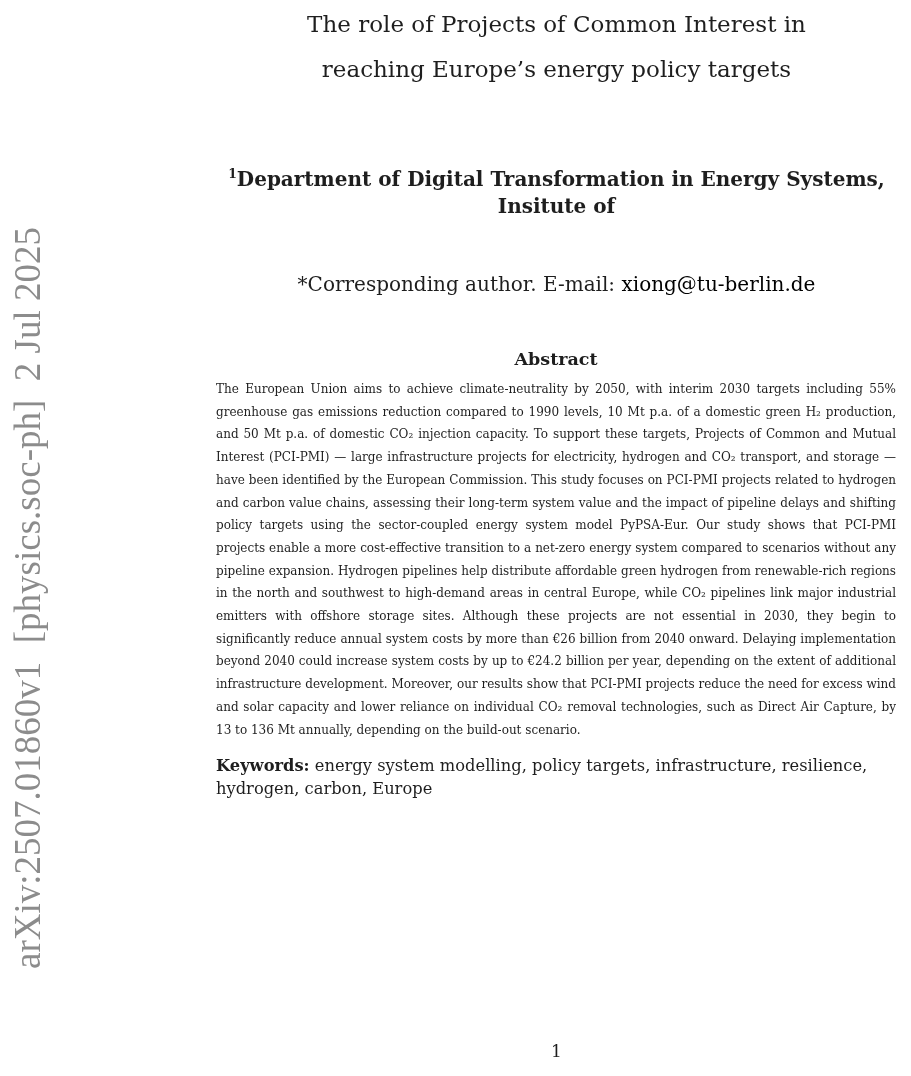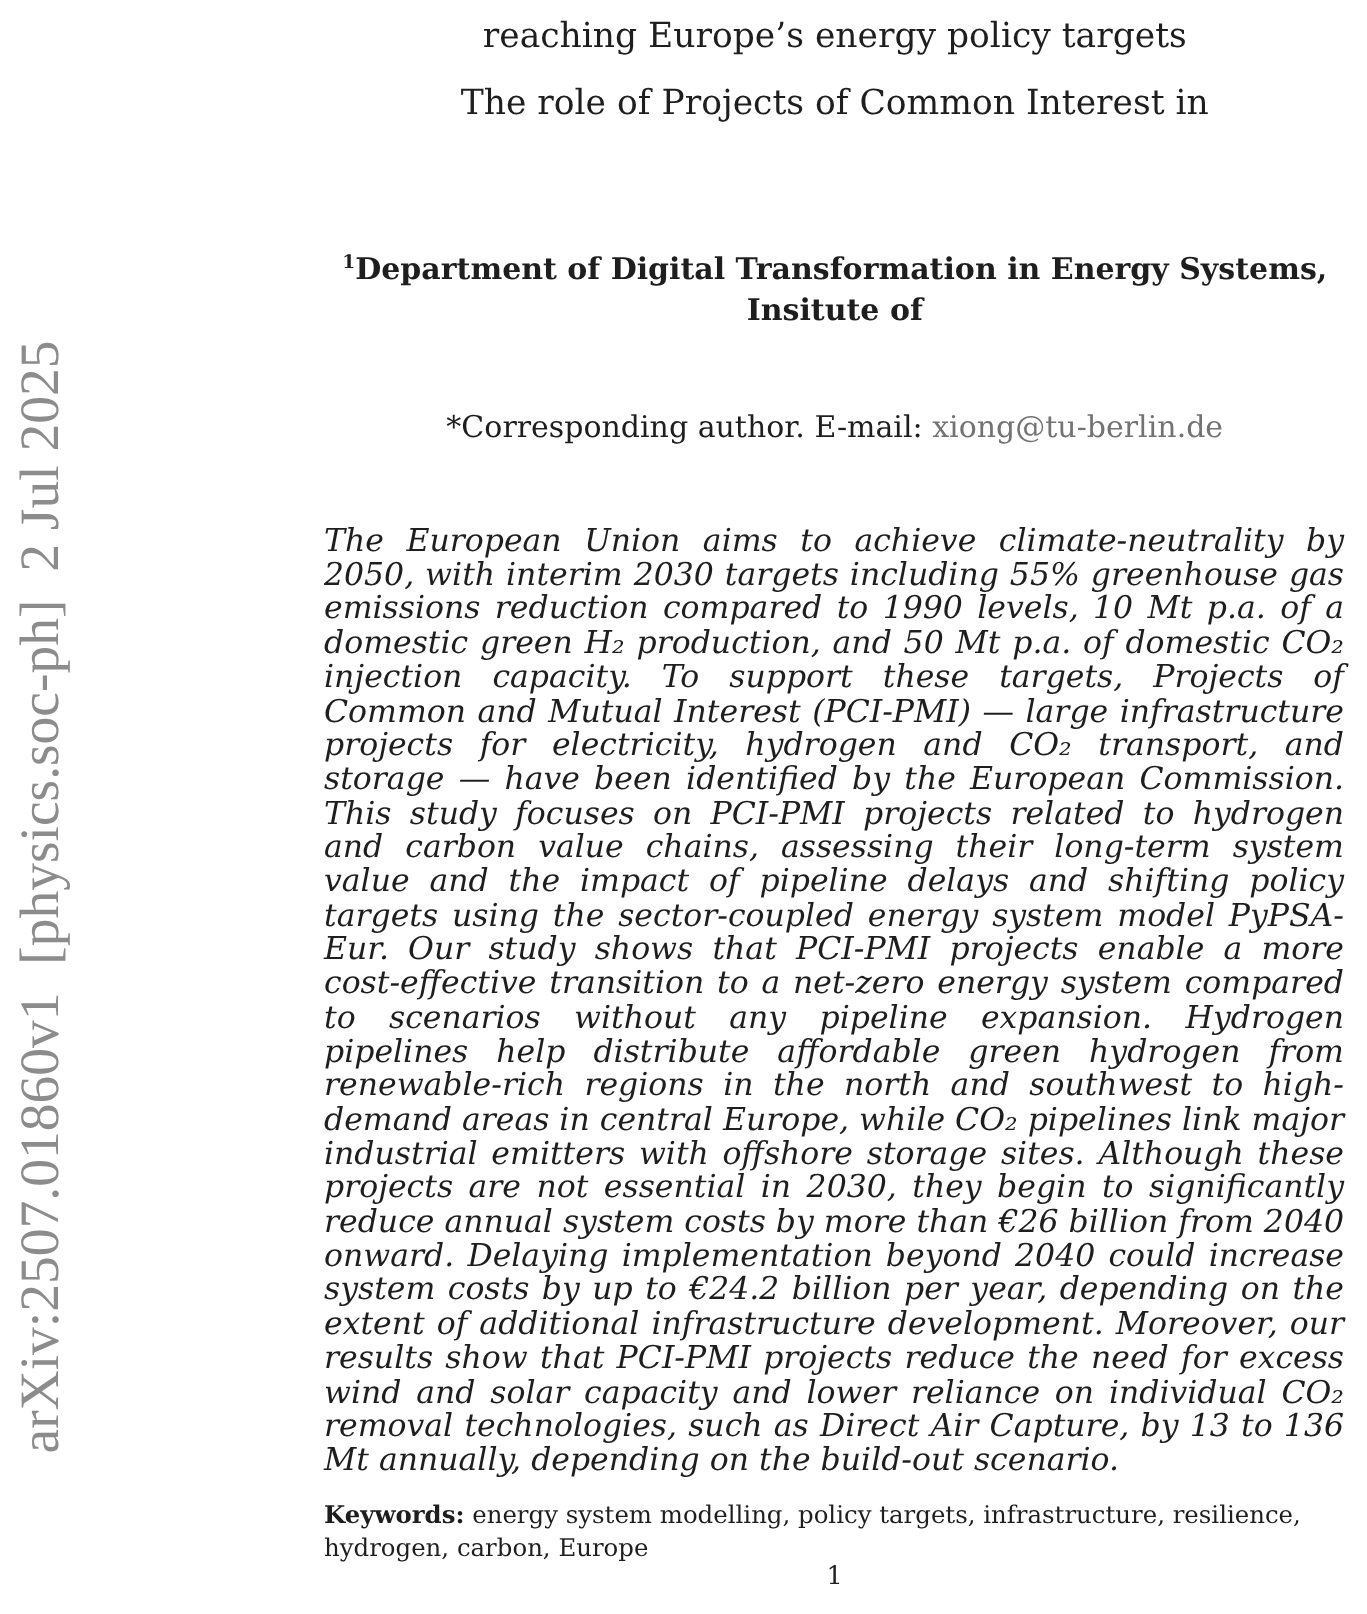--- a/index.html
+++ b/index.html
@@ -41,55 +41,56 @@
     position:absolute; left:0; top:272px; width:100%;
     text-align:center; font-size:20px;
   }
   .email { text-decoration:none; cursor:pointer; }
 
   .abstract-block { position:absolute; left:14px; top:349px; width:680px; }
   .abstract-heading {
     text-align:center; font-weight:700; font-size:17.5px; margin:0 0 9px 0;
   }
   .abstract-body {
-    margin:0; font-size:21px; line-height:22.7px;
-    text-align:justify; text-justify:inter-word; hyphens:auto;font-style:italic;
+    margin:0; font-size:12px; line-height:22.7px;
+    text-align:justify; text-justify:inter-word; hyphens:auto;
   }
   .keywords { margin:14px 0 0 0; font-size:16.3px; line-height:22.7px; text-align:left; }
   .kw-label { font-weight:700; }
 
   .pagenum {
     position:absolute; left:0; top:1041px; width:100%;
     text-align:center; font-size:17px;
   }
 </style>
 </head>
 <body>
 
 <div class="page">
 
   <div class="watermark" style="color: rgb(140, 140, 140);">arXiv:2507.01860v1  [physics.soc-ph]  2 Jul 2025</div>
 
   <div class="content">
 
     <h1 class="title">
+      <span class="tline">The role of Projects of Common Interest in</span>
       <span class="tline">reaching Europe’s energy policy targets</span>
-      <span class="tline">The role of Projects of Common Interest in</span>
     </h1>
 
 
     <div class="affiliation">
       <div><sup>1</sup><span>Department of Digital Transformation in Energy Systems, Insitute of</span></div>
     </div>
 
     <div class="corresponding">
-      <span>*Corresponding author. E-mail: </span><a href="#" class="email" style="color: #737373;">xiong@tu-berlin.de</a>
+      <span>*Corresponding author. E-mail: </span><a href="#" class="email" style="color: #000000;">xiong@tu-berlin.de</a>
     </div>
 
     <div class="abstract-block">
+      <div class="abstract-heading">Abstract</div>
       <p class="abstract-body">The European Union aims to achieve climate-neutrality by 2050, with interim 2030 targets including 55% greenhouse gas emissions reduction compared to 1990 levels, 10 Mt p.a. of a domestic green H₂ production, and 50 Mt p.a. of domestic CO₂ injection capacity. To support these targets, Projects of Common and Mutual Interest (PCI-PMI) — large infrastructure projects for electricity, hydrogen and CO₂ transport, and storage — have been identified by the European Commission. This study focuses on PCI-PMI projects related to hydrogen and carbon value chains, assessing their long-term system value and the impact of pipeline delays and shifting policy targets using the sector-coupled energy system model PyPSA-Eur. Our study shows that PCI-PMI projects enable a more cost-effective transition to a net-zero energy system compared to scenarios without any pipeline expansion. Hydrogen pipelines help distribute affordable green hydrogen from renewable-rich regions in the north and southwest to high-demand areas in central Europe, while CO₂ pipelines link major industrial emitters with offshore storage sites. Although these projects are not essential in 2030, they begin to significantly reduce annual system costs by more than €26 billion from 2040 onward. Delaying implementation beyond 2040 could increase system costs by up to €24.2 billion per year, depending on the extent of additional infrastructure development. Moreover, our results show that PCI-PMI projects reduce the need for excess wind and solar capacity and lower reliance on individual CO₂ removal technologies, such as Direct Air Capture, by 13 to 136 Mt annually, depending on the build-out scenario.</p>
       <p class="keywords">
         <span class="kw-label">Keywords:</span><span> energy system modelling, policy targets, infrastructure, resilience, hydrogen, carbon, Europe</span>
       </p>
     </div>
 
     <div class="pagenum">1</div>
 
   </div>
 </div>

